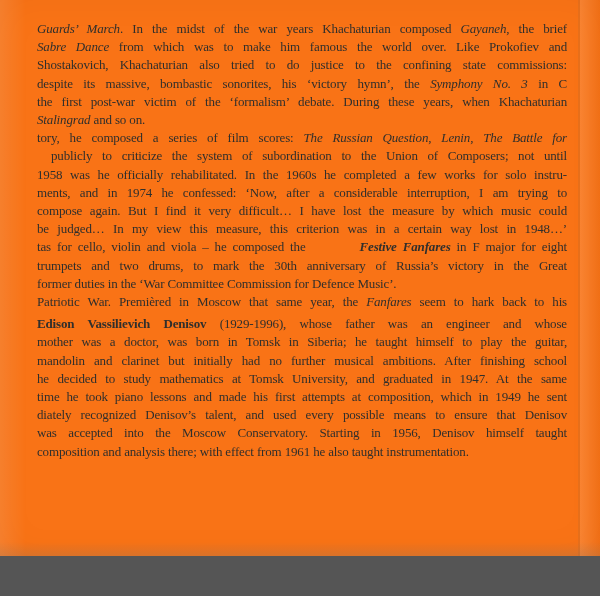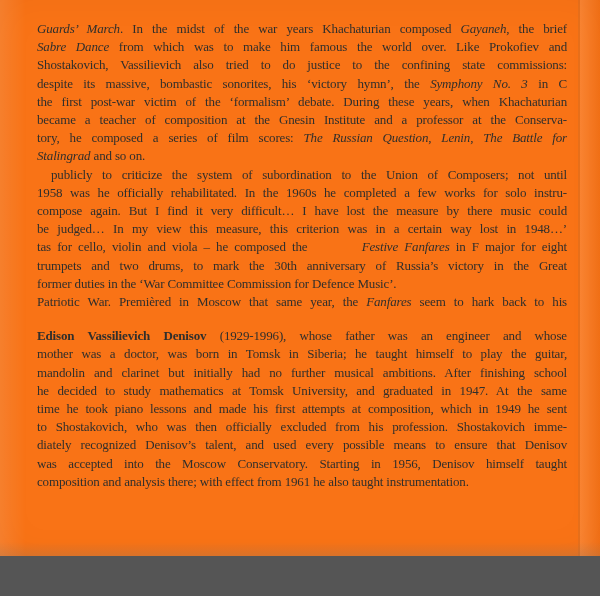--- a/index.html
+++ b/index.html
@@ -53,31 +53,31 @@
     position: absolute;
     left: 37px;
     top: 20px;
     width: 530px;
     color: #302f2c;
     font-size: 13px;
     line-height: 18.2px;
     letter-spacing: -0.15px;
   }
   .par { margin: 0; }
-  .par.space-before { margin-top: 16px; }
+  .par.space-before { margin-top: 4px; }
   .par.indent-first .line:first-child { text-indent: 14px; }
   .line {
     text-align: justify;
     text-align-last: justify;
     white-space: normal;
   }
   .line.last { text-align-last: left; }
   .it { font-style: italic; }
   .bd { font-weight: bold; }
-  .bi { font-weight: normal; font-style: italic; margin-left: 48px; }
+  .bi { font-weight: bold; font-style: italic; margin-left: 48px; }
   .pagenum {
     position: absolute;
     left: 37px;
     top: 557px;
     color: #302f2c;
     font-size: 13px;
     line-height: 18.2px;
   }
 </style>
 </head>
@@ -86,44 +86,43 @@
 <div class="scan">
   <div class="edge-left-light"></div>
   <div class="edge-right-light"></div>
   <div class="edge-right-line"></div>
   <div class="edge-bottom-shade"></div>
 
   <div class="textblock">
       <div class="par">
         <div class="line"><span class="it">Guards’ March</span><span>. In the midst of the war years Khachaturian composed </span><span class="it">Gayaneh</span><span>, the brief</span></div>
         <div class="line"><span class="it">Sabre Dance</span><span> from which was to make him famous the world over. Like Prokofiev and</span></div>
-        <div class="line"><span>Shostakovich, Vassilievich also tried to do justice to the confining state commissions:</span></div>
+        <div class="line"><span>Shostakovich, Khachaturian also tried to do justice to the confining state commissions:</span></div>
         <div class="line"><span>despite its massive, bombastic sonorites, his ‘victory hymn’, the </span><span class="it">Symphony No. 3</span><span> in C</span></div>
         <div class="line"><span>the first post-war victim of the ‘formalism’ debate. During these years, when Khachaturian</span></div>
-        <div class="line"><span>became a teacher of composition at the Gnesin Institute and a professor at the Conserva-</span></div>
+        <div class="line last"><span class="it">Stalingrad</span><span> and so on.</span></div>
         <div class="line"><span>tory, he composed a series of film scores: </span><span class="it">The Russian Question</span><span>, </span><span class="it">Lenin</span><span>, </span><span class="it">The Battle for</span></div>
-        <div class="line last"><span class="it">Stalingrad</span><span> and so on.</span></div>
       </div>
       <div class="par indent-first">
         <div class="line"><span>publicly to criticize the system of subordination to the Union of Composers; not until</span></div>
         <div class="line"><span>1958 was he officially rehabilitated. In the 1960s he completed a few works for solo instru-</span></div>
-        <div class="line"><span>compose again. But I find it very difficult… I have lost the measure by there music could</span></div>
+        <div class="line"><span>ments, and in 1974 he confessed: ‘Now, after a considerable interruption, I am trying to</span></div>
+        <div class="line"><span>compose again. But I find it very difficult… I have lost the measure by which music could</span></div>
         <div class="line"><span>be judged… In my view this measure, this criterion was in a certain way lost in 1948…’</span></div>
         <div class="line"><span>tas for cello, violin and viola – he composed the </span><span class="bi">Festive Fanfares</span><span> in F major for eight</span></div>
         <div class="line"><span>trumpets and two drums, to mark the 30th anniversary of Russia’s victory in the Great</span></div>
         <div class="line last"><span>former duties in the ‘War Committee Commission for Defence Music’.</span></div>
         <div class="line"><span>Patriotic War. Premièred in Moscow that same year, the </span><span class="it">Fanfares</span><span> seem to hark back to his</span></div>
       </div>
       <div class="par space-before">
         <div class="line"><span class="bd">Edison Vassilievich Denisov</span><span> (1929-1996), whose father was an engineer and whose</span></div>
         <div class="line"><span>mother was a doctor, was born in Tomsk in Siberia; he taught himself to play the guitar,</span></div>
         <div class="line"><span>mandolin and clarinet but initially had no further musical ambitions. After finishing school</span></div>
         <div class="line"><span>he decided to study mathematics at Tomsk University, and graduated in 1947. At the same</span></div>
         <div class="line"><span>time he took piano lessons and made his first attempts at composition, which in 1949 he sent</span></div>
-        <div class="line"><span>to Shostakovich, who was then officially excluded from his profession. Shostakovich imme-</span></div>
         <div class="line"><span>diately recognized Denisov’s talent, and used every possible means to ensure that Denisov</span></div>
         <div class="line"><span>was accepted into the Moscow Conservatory. Starting in 1956, Denisov himself taught</span></div>
         <div class="line last"><span>composition and analysis there; with effect from 1961 he also taught instrumentation.</span></div>
       </div>
     </div>
 
   <div class="pagenum">8</div>
 </div>
 
 </body></html>

